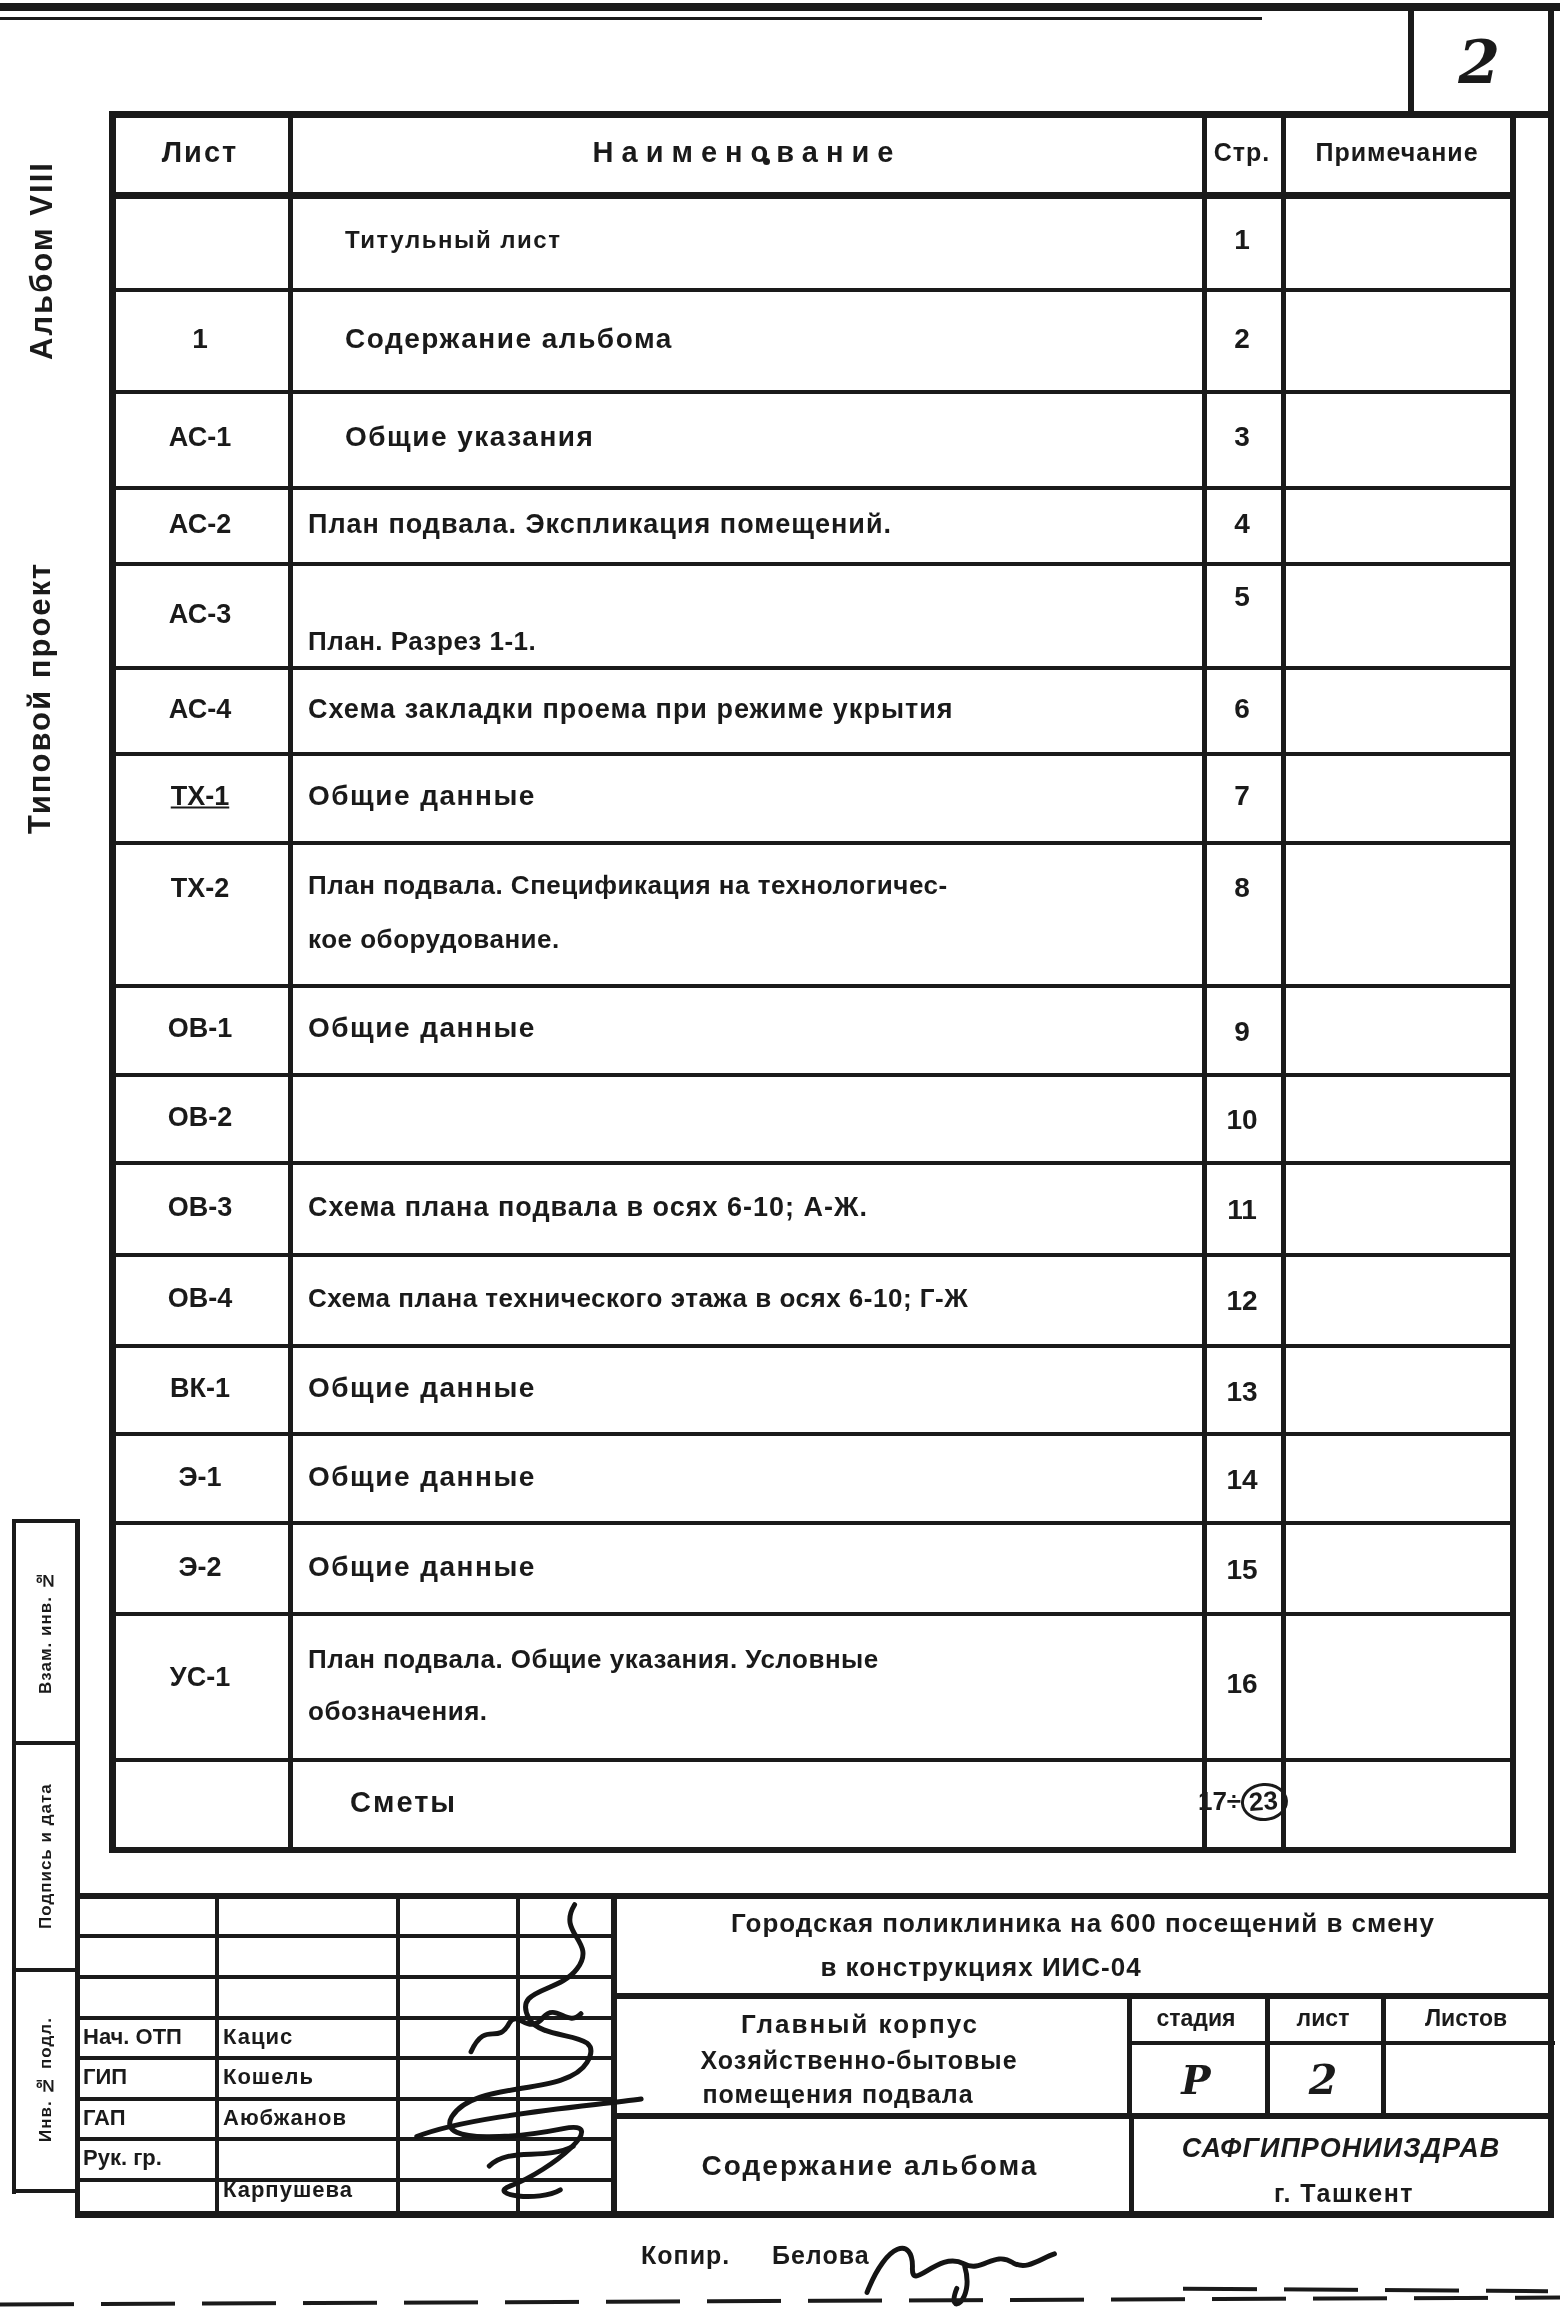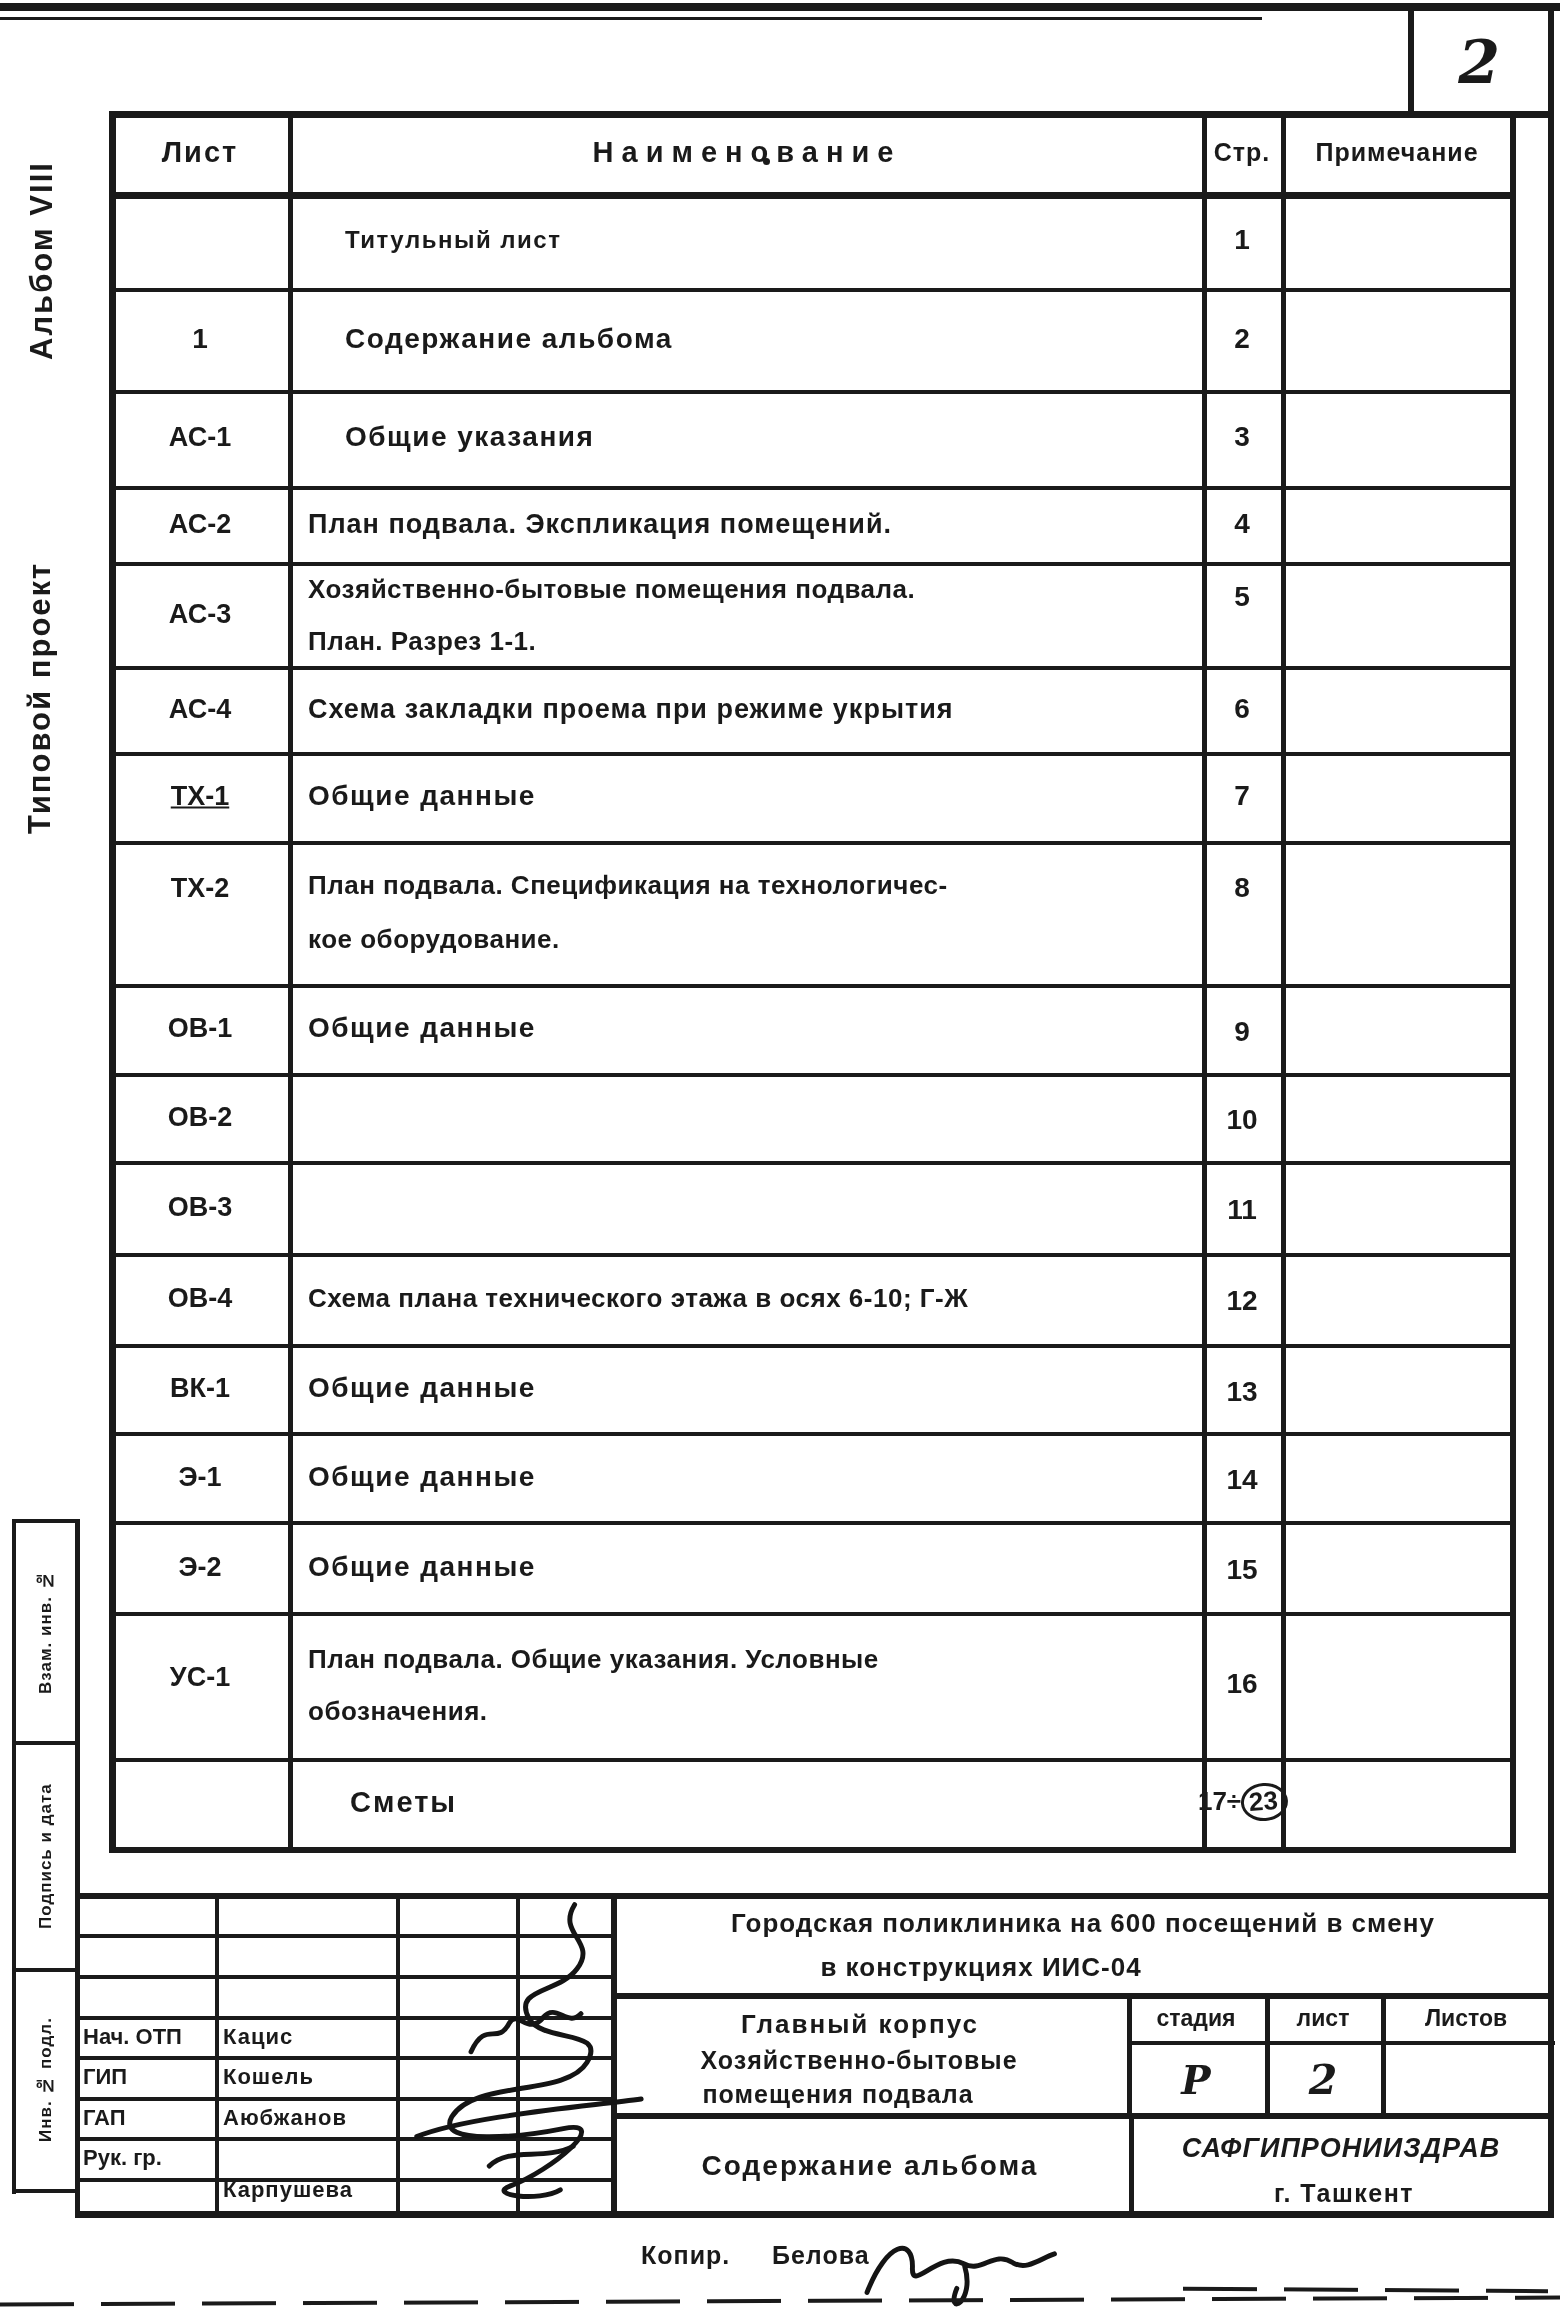--- a/index.html
+++ b/index.html
@@ -81,21 +81,20 @@
 
   <div class="t c" style="left:200px;top:437px;font-size:27px;">АС-1</div>
   <div class="t ml" style="left:345px;top:437px;font-size:28px;letter-spacing:1.5px;">Общие  указания</div>
   <div class="t c" style="left:1242px;top:437px;font-size:28px;">3</div>
 
   <div class="t c" style="left:200px;top:524px;font-size:27px;">АС-2</div>
   <div class="t ml" style="left:308px;top:524px;font-size:27px;letter-spacing:1px;">План подвала.  Экспликация  помещений.</div>
   <div class="t c" style="left:1242px;top:524px;font-size:28px;">4</div>
 
   <div class="t c" style="left:200px;top:614px;font-size:27px;">АС-3</div>
-  <div class="t ml" style="left:308px;top:589px;font-size:26px;letter-spacing:0.5px;">Хозяйственно-бытовые  помещения  подвала.</div>
   <div class="t ml" style="left:308px;top:641px;font-size:26px;letter-spacing:0.5px;">План.  Разрез  1-1.</div>
   <div class="t c" style="left:1242px;top:597px;font-size:28px;">5</div>
 
   <div class="t c" style="left:200px;top:709px;font-size:27px;">АС-4</div>
   <div class="t ml" style="left:308px;top:709px;font-size:27px;letter-spacing:1px;">Схема  закладки  проема  при режиме  укрытия</div>
   <div class="t c" style="left:1242px;top:709px;font-size:28px;">6</div>
 
   <div class="t c" style="left:200px;top:796px;font-size:27px;text-decoration:underline;">ТХ-1</div>
   <div class="t ml" style="left:308px;top:796px;font-size:28px;letter-spacing:1.5px;">Общие  данные</div>
   <div class="t c" style="left:1242px;top:796px;font-size:28px;">7</div>
@@ -106,20 +105,21 @@
   <div class="t c" style="left:1242px;top:888px;font-size:28px;">8</div>
 
   <div class="t c" style="left:200px;top:1028px;font-size:27px;">ОВ-1</div>
   <div class="t ml" style="left:308px;top:1028px;font-size:28px;letter-spacing:1.5px;">Общие  данные</div>
   <div class="t c" style="left:1242px;top:1032px;font-size:28px;">9</div>
 
   <div class="t c" style="left:200px;top:1117px;font-size:27px;">ОВ-2</div>
   <div class="t c" style="left:1242px;top:1120px;font-size:28px;">10</div>
 
   <div class="t c" style="left:200px;top:1207px;font-size:27px;">ОВ-3</div>
+  <div class="t ml" style="left:308px;top:1207px;font-size:27px;letter-spacing:1px;">Схема  плана  подвала  в осях  6-10;  А-Ж.</div>
   <div class="t c" style="left:1242px;top:1210px;font-size:28px;">11</div>
 
   <div class="t c" style="left:200px;top:1298px;font-size:27px;">ОВ-4</div>
   <div class="t ml" style="left:308px;top:1298px;font-size:26px;letter-spacing:0.5px;">Схема плана  технического  этажа  в осях 6-10; Г-Ж</div>
   <div class="t c" style="left:1242px;top:1301px;font-size:28px;">12</div>
 
   <div class="t c" style="left:200px;top:1388px;font-size:27px;">ВК-1</div>
   <div class="t ml" style="left:308px;top:1388px;font-size:28px;letter-spacing:1.5px;">Общие  данные</div>
   <div class="t c" style="left:1242px;top:1392px;font-size:28px;">13</div>
 

